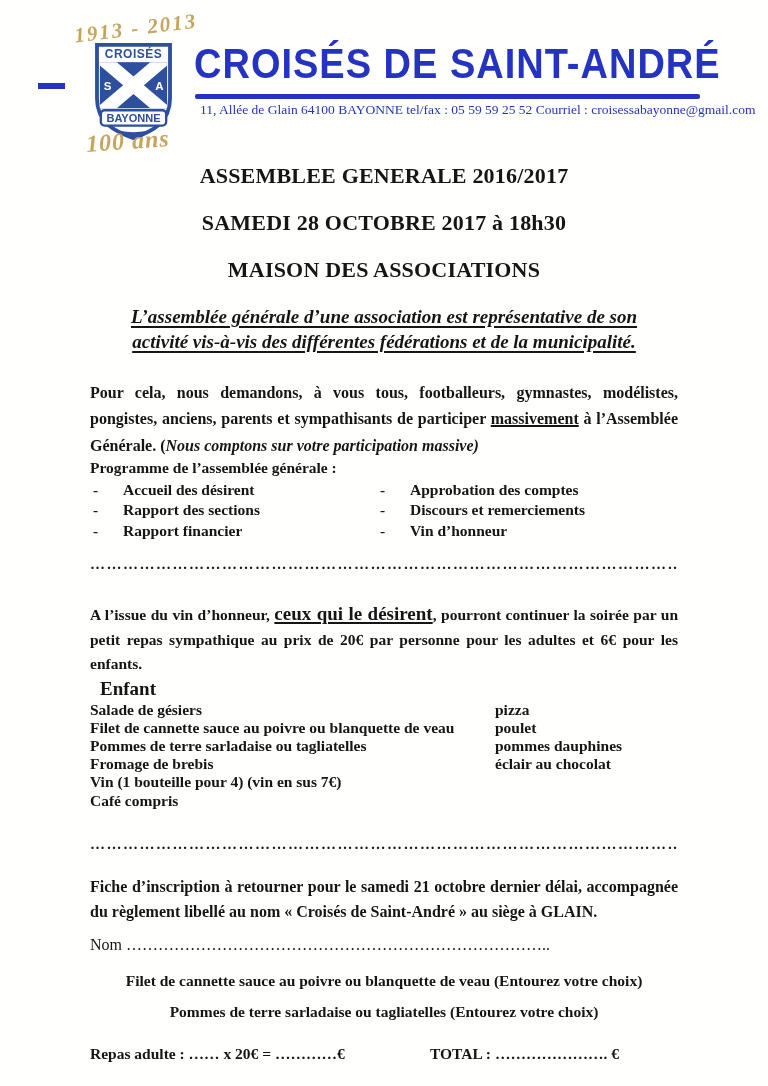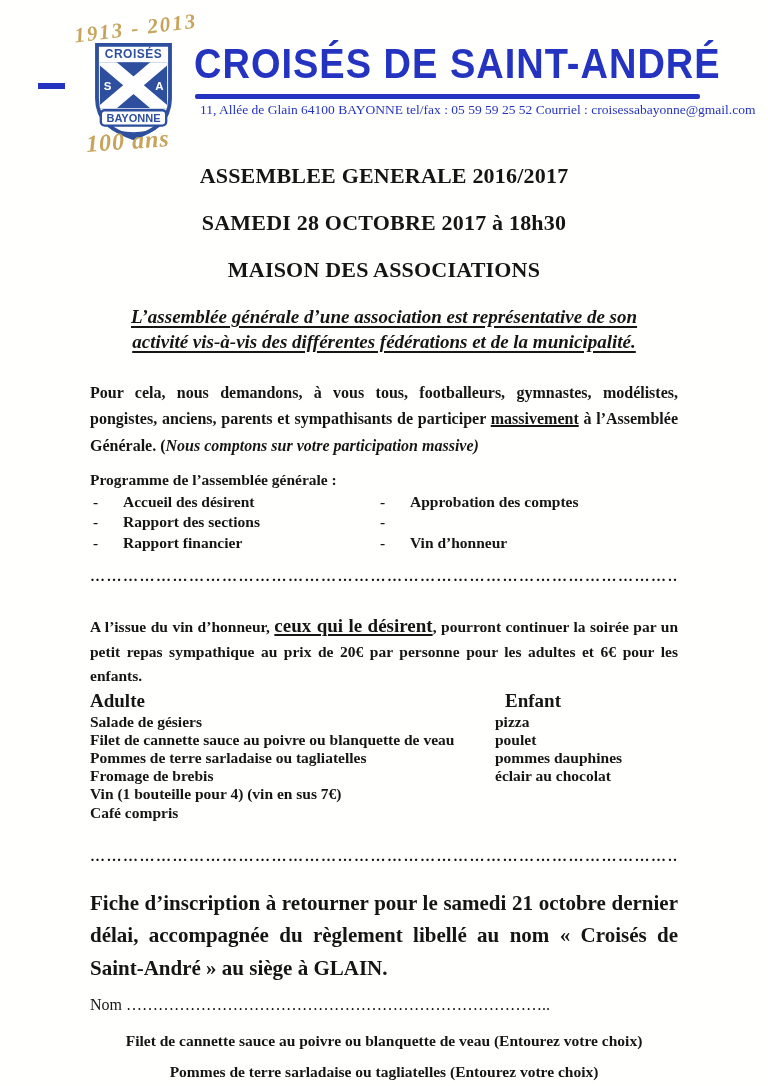--- a/index.html
+++ b/index.html
@@ -29,34 +29,34 @@
     position:absolute; left:200px; top:102px; font-size:13.5px; color:#2433c0; white-space:nowrap;text-align:right;
   }
   
   .content { position:absolute; left:90px; top:163px; width:588px; }
   .h-title { text-align:center; font-size:22px; font-weight:bold; margin:0 0 21px 0; letter-spacing:0.2px; }
   .tagline { text-align:center; font-size:19px; font-weight:bold; font-style:italic; line-height:1.32; margin-top:2px; }
   .tagline .u { text-decoration:underline; text-decoration-thickness:2px; text-underline-offset:3px; }
   .intro { margin:26px 0 0 0; font-size:16px; font-weight:bold; text-align:justify; line-height:1.64; }
   .intro .u { text-decoration:underline; text-decoration-thickness:2px; }
   .intro .it { font-style:italic; }
-  .programme { margin-top:12px; font-size:15.5px; font-weight:bold; }
+  .programme { margin-top:0; font-size:15.5px; font-weight:bold; }
   .prog-title { margin-bottom:3px; }
   .prog-row { display:grid; grid-template-columns:287px 1fr; line-height:1.33; }
   .prog-item { display:flex; }
   .prog-item .bullet { width:30px; padding-left:3px; }
   .dots-row { margin-top:14px; font-size:15px; font-weight:bold; letter-spacing:1.5px;
               white-space:nowrap; overflow:hidden; color:#151515; }
   .dinner { margin:26px 0 0 0; font-size:15.5px; font-weight:bold; text-align:justify; line-height:1.55; }
   .dinner .emph { font-size:19px; text-decoration:underline; text-decoration-thickness:2px; text-underline-offset:2px; }
   .menu { margin-top:2px; font-weight:bold; }
   .menu-head { display:grid; grid-template-columns:405px 1fr; font-size:19px; line-height:1.2; }
   .menu-head .child-h { padding-left:10px; }
   .menu-row { display:grid; grid-template-columns:405px 1fr; font-size:15.5px; line-height:1.17; }
-  .fiche { margin:22px 0 0 0; font-size:21px; font-weight:bold; text-align:justify; line-height:1.55; }
+  .fiche { margin:22px 0 0 0; font-size:16px; font-weight:bold; text-align:justify; line-height:1.55; }
   .nom-line { margin-top:12px; font-size:16px; font-weight:normal; white-space:nowrap; overflow:hidden; }
   .choice { margin-top:18px; text-align:center; font-size:15.5px; font-weight:bold; }
   .choice + .choice { margin-top:13px; }
   .totals { margin-top:22px; font-size:15.5px; font-weight:bold; }
   .totals-row { display:grid; grid-template-columns:340px 1fr; line-height:1.45; }
 </style>
 </head>
 <body>
 
 <div class="page">
@@ -116,41 +116,41 @@
           <span>Approbation des comptes</span>
         </div>
       </div>
       <div class="prog-row">
         <div class="prog-item">
           <span class="bullet">-</span>
           <span>Rapport des sections</span>
         </div>
         <div class="prog-item">
           <span class="bullet">-</span>
+          <span>Discours et remerciements</span>
         </div>
       </div>
       <div class="prog-row">
         <div class="prog-item">
           <span class="bullet">-</span>
           <span>Rapport financier</span>
         </div>
         <div class="prog-item">
           <span class="bullet">-</span>
           <span>Vin d’honneur</span>
         </div>
       </div>
     </div>
 
     <div class="dots-row">…………………………………………………………………………………………………………………</div>
 
     <p class="dinner"><span>A l’issue du vin d’honneur, </span><span class="emph">ceux qui le désirent</span><span>, pourront continuer la soirée par un petit repas sympathique au prix de 20€ par personne pour les adultes et 6€ pour les enfants.</span></p>
 
     <div class="menu">
       <div class="menu-head">
-        <div>Adulte</div>
         <div class="child-h">Enfant</div>
       </div>
       <div class="menu-row">
         <div>Salade de gésiers</div>
         <div>pizza</div>
       </div>
       <div class="menu-row">
         <div>Filet de cannette sauce au poivre ou blanquette de veau</div>
         <div>poulet</div>
       </div>

